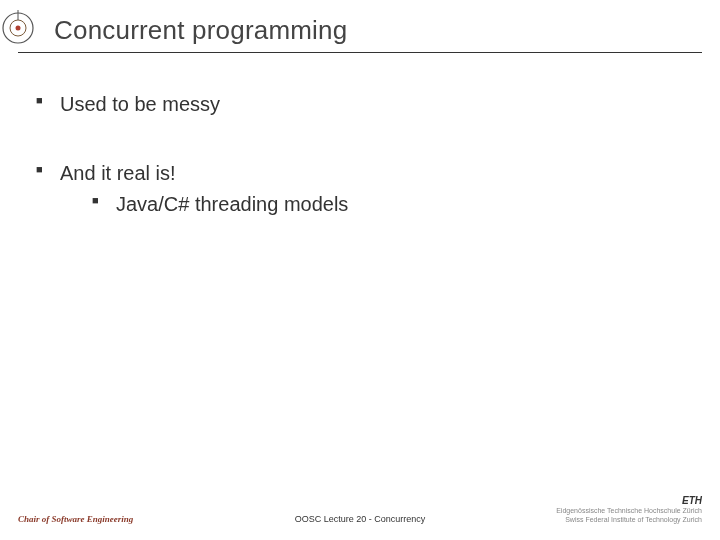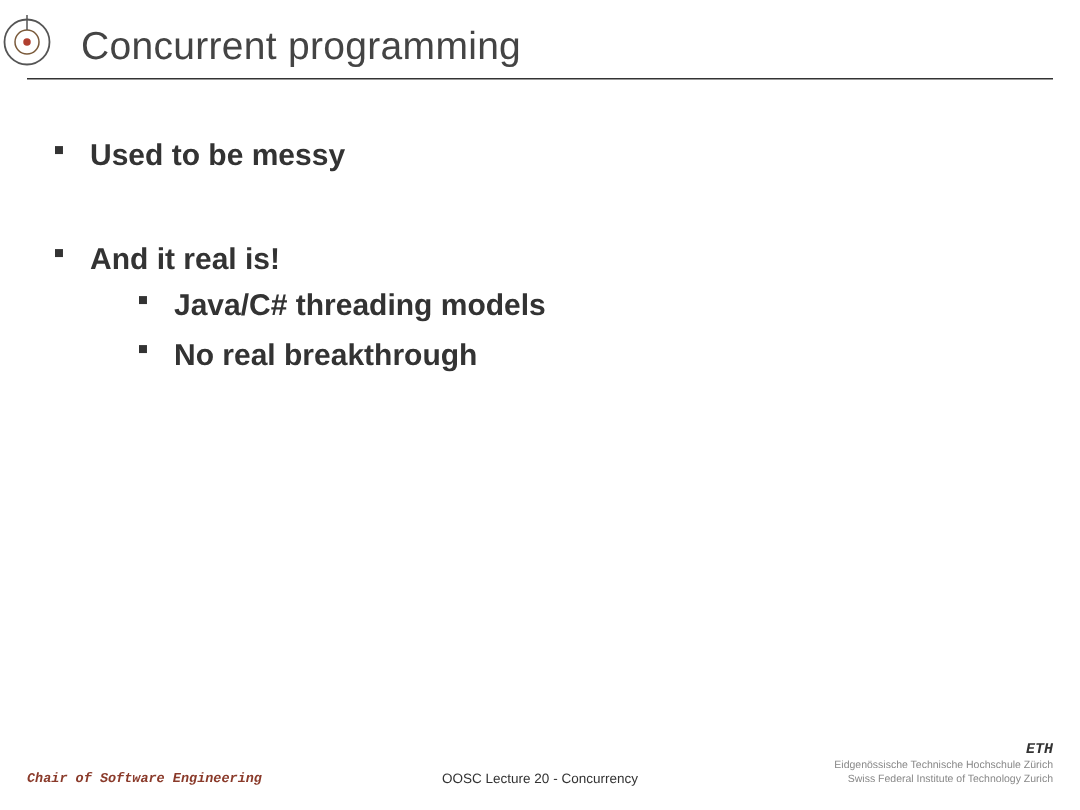--- a/index.html
+++ b/index.html
@@ -48,21 +48,20 @@
   .content {
     padding: 38px 34px 0 34px;
     font-size: 20px;
     line-height: 1.35;
     color: #333333;
   }
   ul.bullets {
     list-style: none;
     padding: 0;
     margin: 0;
-    font-weight: bold;
   }
   ul.bullets > li {
     position: relative;
     padding-left: 26px;
     margin-bottom: 8px;
   }
   ul.bullets > li::before {
     content: "■";
     position: absolute;
     left: 2px;
@@ -101,21 +100,21 @@
     align-items: flex-end;
     justify-content: space-between;
     padding: 0 18px 0 18px;
     box-sizing: border-box;
   }
   .footer-left {
     font-size: 9px;
     font-weight: bold;
     font-style: italic;
     color: #8a3a2a;
-    font-family: Liberation Mono, monospace;
+    font-family: Liberation Serif, serif;
   }
   .footer-center {
     position: absolute;
     left: 0;
     right: 0;
     text-align: center;
     font-size: 9px;
     color: #333333;
     margin-top: 16px;
   }
@@ -123,21 +122,21 @@
     font-size: 7px;
     color: #888888;
     text-align: right;
     line-height: 1.2;
   }
   .footer-right .eth-name {
     font-weight: bold;
     font-size: 10px;
     color: #333333;
     font-style: italic;
-    font-family: Liberation Mono, monospace;
+    font-family: Liberation Sans, sans-serif;
     display: block;
   }
 </style>
 </head>
 <body>
 
 <div class="slide">
 
   <div class="header">
     <div class="title-row">
@@ -161,23 +160,20 @@
       </li>
     </ul>
     <div class="group-spacer"></div>
     <ul class="bullets">
       <li>
         <span>And it real is!</span>
         <ul class="sub">
           <li>
             <span>Java/C# threading models</span>
           </li>
-          <li>
-            <span>No real breakthrough</span>
-          </li>
         </ul>
       </li>
     </ul>
     <div class="group-spacer"></div>
   </div>
 
   <div class="footer">
     <div class="footer-left">Chair of Software Engineering</div>
     <div class="footer-center">OOSC  Lecture 20 - Concurrency</div>
     <div class="footer-right">

